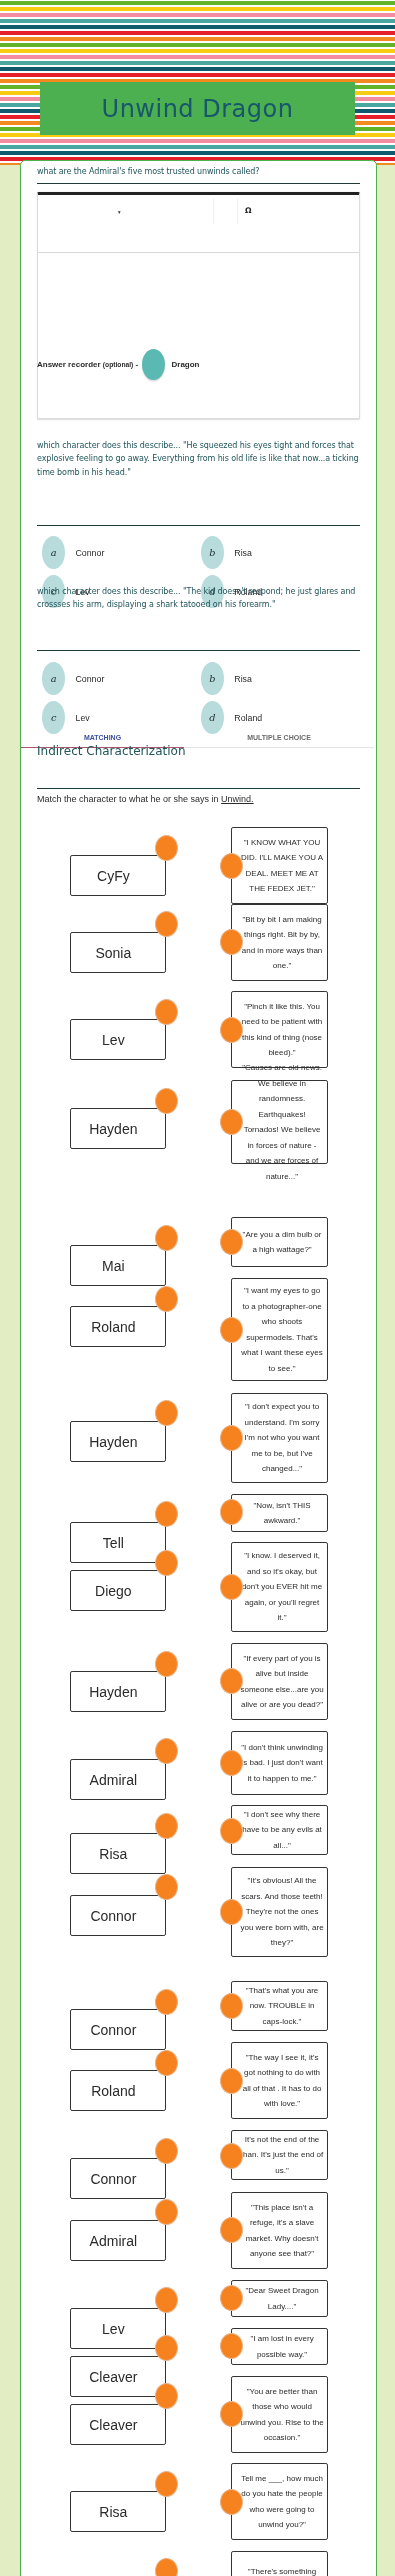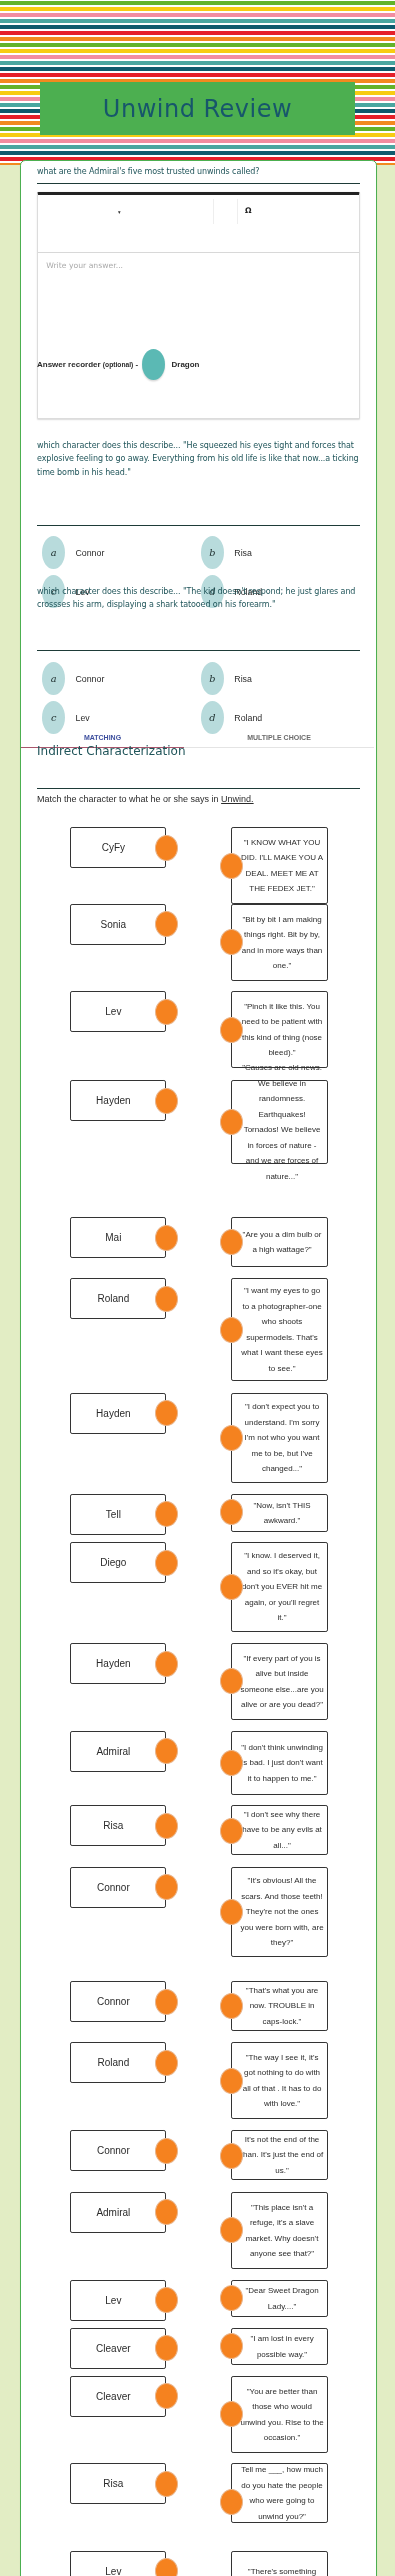--- a/index.html
+++ b/index.html
@@ -83,56 +83,56 @@
   }
   .tab.active { left: 0; color: #3d4f9e; border-bottom: 1px solid #a8566c; }
   .tab.inactive { left: 163px; color: #6b6b6b; width: 190px; }
   .section-title { position: absolute; left: 37px; top: 744px; font-size: 12px; color: #1f5459; font-family: "DejaVu Sans", sans-serif; }
   .match-instr { position: absolute; left: 37px; top: 794px; font-family: "Liberation Sans", sans-serif; font-size: 9px; color: #2b2b2b; }
   .match-instr u { text-decoration: underline; }
   .m-left {
     position: absolute; left: 70px; width: 96px; height: 41px;
     border: 0.5px solid #333; border-radius: 2.1px; background: #fff;
     display: flex; align-items: center; justify-content: center; padding-right: 9.3px;
-    font-family: "Liberation Sans", sans-serif; font-size: 10px; color: #2b2b2b;
+    font-family: "Liberation Sans", sans-serif; font-size: 14px; color: #2b2b2b;
     cursor: grab;
+    margin-top: 28px;
   }
   .m-right {
     position: absolute; left: 231px; width: 97px;
     border: 0.5px solid #333; border-radius: 2.1px; background: #fff;
     display: flex; align-items: center; justify-content: center; text-align: center;
     padding: 6.2px 3.1px 6.2px 8.2px;
     font-family: "Liberation Sans", sans-serif; font-size: 8px; line-height: 15.5px; color: #2b2b2b;
     cursor: grab;
   }
   .dot {
     position: absolute; width: 23px; height: 26px; border-radius: 50%;
     background: #f5821f; border: 0.5px solid #e9b48a; cursor: pointer;
   }
 </style>
 </head>
 <body>
 
 <div class="stripes"></div>
 <div class="banner">
-  <h1>Unwind Review</h1>
+  <h1>Unwind Dragon</h1>
 </div>
 
 <div class="card"></div>
 
 <div class="q-title" style="top:165px;">what are the Admiral's five most trusted unwinds called?</div>
 <div class="rule" style="top:183px;"></div>
 <div class="editor">
   <div class="toolbar">
     <span class="tb-dd">▾</span>
     <span class="tb-sep" style="left:175px;"></span>
     <span class="tb-sep" style="left:199px;"></span>
     <span class="tb-omega">Ω</span>
   </div>
-  <textarea class="answer-area" placeholder="Write your answer..." style=""></textarea>
 </div>
 <div class="recorder">
   <span class="recorder-label"><span>Answer recorder</span> <small>(optional)</small> <span>-</span></span>
   <button class="rec-btn"></button>
   <span class="recorder-voice">Dragon</span>
 </div>
 
 <div class="q-title" style="top:439px;">which character does this describe... "He squeezed his eyes tight and forces that explosive feeling to go away.  Everything from his old life is like that now...a ticking time bomb in his head."</div>
 <div class="rule" style="top:525px;"></div>
 <div class="opts" style="top:536px;">
@@ -260,21 +260,21 @@
     <div class="m-left" style="top: 2328px;">Cleaver</div>
     <div class="dot" style="left: 155px; top: 2335px;"></div>
     <div class="m-right" style="top: 2328px; height: 37px;">"I am lost in every possible way."</div>
     <div class="dot" style="left: 220px; top: 2333px;"></div>
     <div class="m-left" style="top: 2376px;">Cleaver</div>
     <div class="dot" style="left: 155px; top: 2383px;"></div>
     <div class="m-right" style="top: 2376px; height: 77px;">"You are better than those who would unwind you. Rise to the occasion."</div>
     <div class="dot" style="left: 220px; top: 2401px;"></div>
     <div class="m-left" style="top: 2463px;">Risa</div>
     <div class="dot" style="left: 155px; top: 2471px;"></div>
-    <div class="m-right" style="top: 2463px; height: 60px;">Tell me ___, how much do you hate the people who were going to unwind you?"</div>
+    <div class="m-right" style="top: 2463px; height: 77px;">Tell me ___, how much do you hate the people who were going to unwind you?"</div>
     <div class="dot" style="left: 220px; top: 2489px;"></div>
     <div class="m-left" style="top: 2551px;">Lev</div>
     <div class="dot" style="left: 155px; top: 2558px;"></div>
     <div class="m-right" style="top: 2551px; height: 118px;">"There's something wrong, isn't there? I don't need to read ___ for Morons to know that you're in some kind of trouble."</div>
   </div>
 
 <div class="opts" style="top:2852px;">
   
   
   

